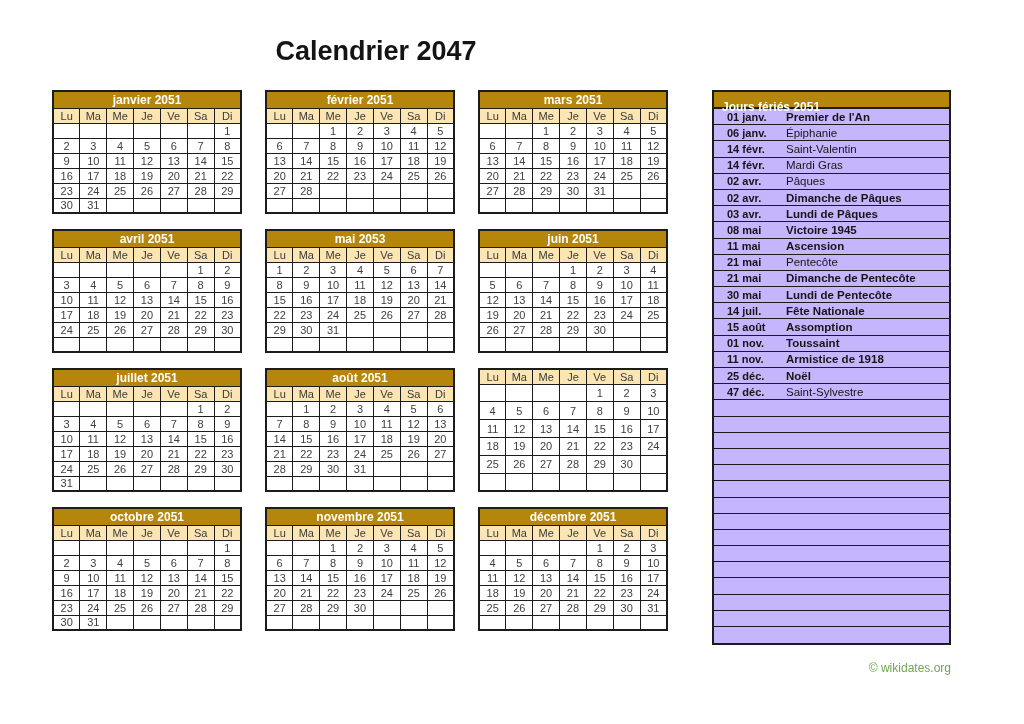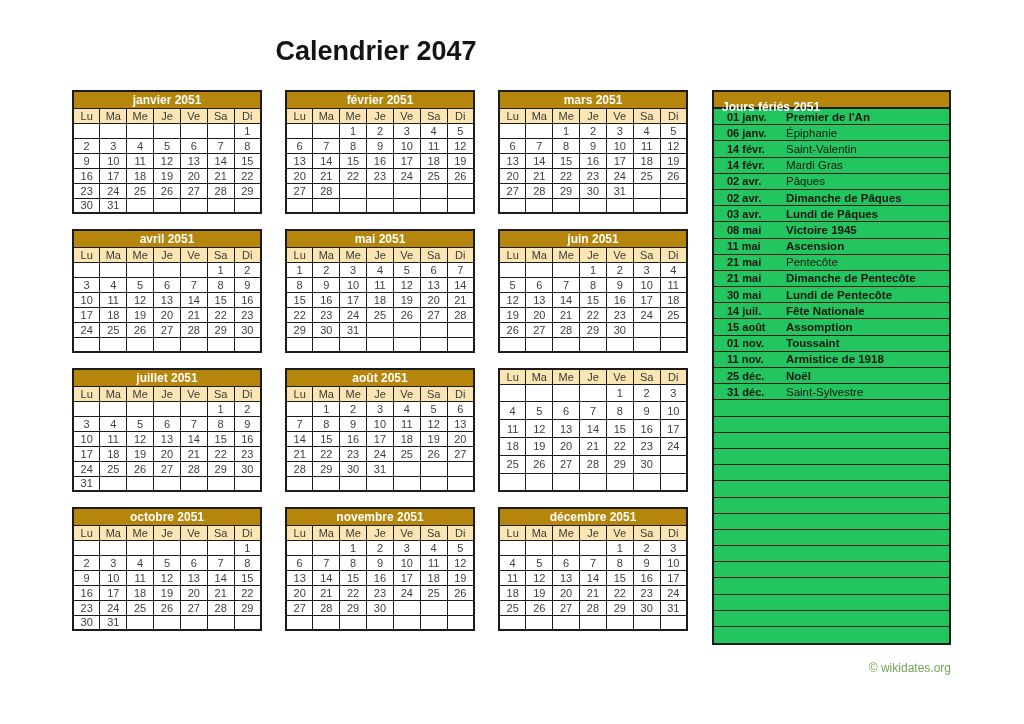--- a/index.html
+++ b/index.html
@@ -16,21 +16,21 @@
     font-family:"Liberation Sans", sans-serif;
     position:relative;
     overflow:hidden;
   }
   .title{
     position:absolute;top:36px;left:68px;width:616px;
     margin:0;text-align:center;
     font-size:27px;font-weight:bold;color:#141414;
   }
   .months-grid{
-    position:absolute;left:72px;top:90px;
+    position:absolute;left:52px;top:90px;
     display:grid;
     grid-template-columns:repeat(3,190px);
     column-gap:23px;row-gap:15px;
   }
   table.month{
     border-collapse:collapse;
     width:190px;table-layout:fixed;
     border:2px solid var(--border);
   }
   .month td,.month th{border:1px solid var(--border);padding:0;}
@@ -52,21 +52,21 @@
     position:absolute;left:712px;top:90px;width:239px;
   }
   .holidays-header{
     background:var(--gold);color:#ffffff;
     font-weight:bold;font-size:12px;
     border:2px solid var(--border);
     padding:8px 0 2px 8px;height:19px;line-height:14px;
   }
   .holidays-list{
     border:2px solid var(--border);border-top:none;
-    background:#22c55e;
+    background:#c4b5fd;
   }
   .hrow{
     height:16.2px;
     border-bottom:1px solid var(--border);
     display:flex;align-items:center;
   }
   .hrow:last-child{border-bottom:none;}
   .hdate{
     width:57px;margin-left:13px;
     font-weight:bold;font-size:11px;color:#161616;
@@ -375,21 +375,21 @@
             <td></td>
             <td></td>
             <td></td>
           </tr>
         </tbody>
   </table>
 
   <table class="month">
     <thead>
       <tr>
-        <th colspan="7" class="month-title">mai 2051</th>
+        <th colspan="7" class="month-title">mai 2053</th>
       </tr>
       <tr class="daynames">
             <td>Lu</td>
             <td>Ma</td>
             <td>Me</td>
             <td>Je</td>
             <td>Ve</td>
             <td>Sa</td>
             <td>Di</td>
           </tr>
@@ -1026,21 +1026,21 @@
         </div>
         <div class="hrow">
           <span class="hdate">11 nov.</span>
           <span class="hname bold">Armistice de 1918</span>
         </div>
         <div class="hrow">
           <span class="hdate">25 déc.</span>
           <span class="hname bold">Noël</span>
         </div>
         <div class="hrow">
-          <span class="hdate">31 déc.</span>
+          <span class="hdate">47 déc.</span>
           <span class="hname">Saint-Sylvestre</span>
         </div>
         <div class="hrow"></div>
         <div class="hrow"></div>
         <div class="hrow"></div>
         <div class="hrow"></div>
         <div class="hrow"></div>
         <div class="hrow"></div>
         <div class="hrow"></div>
         <div class="hrow"></div>

